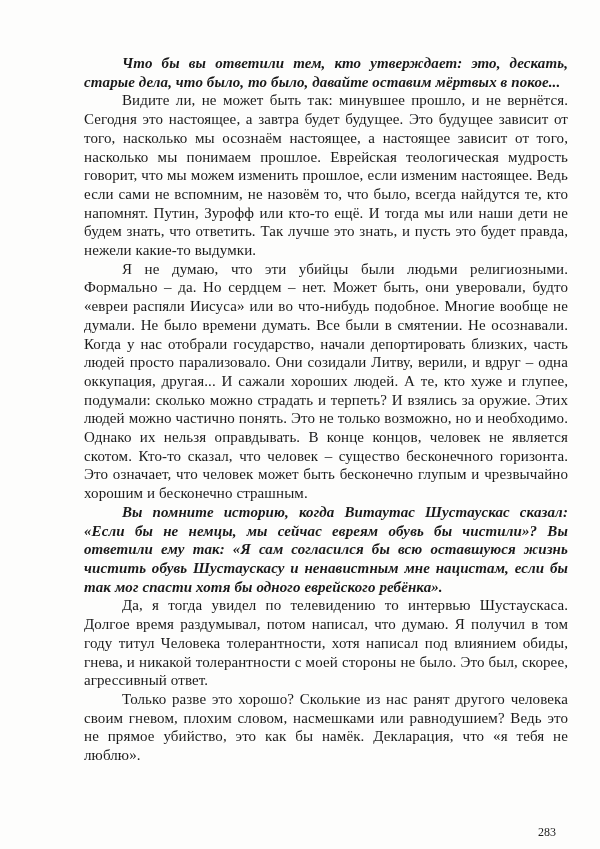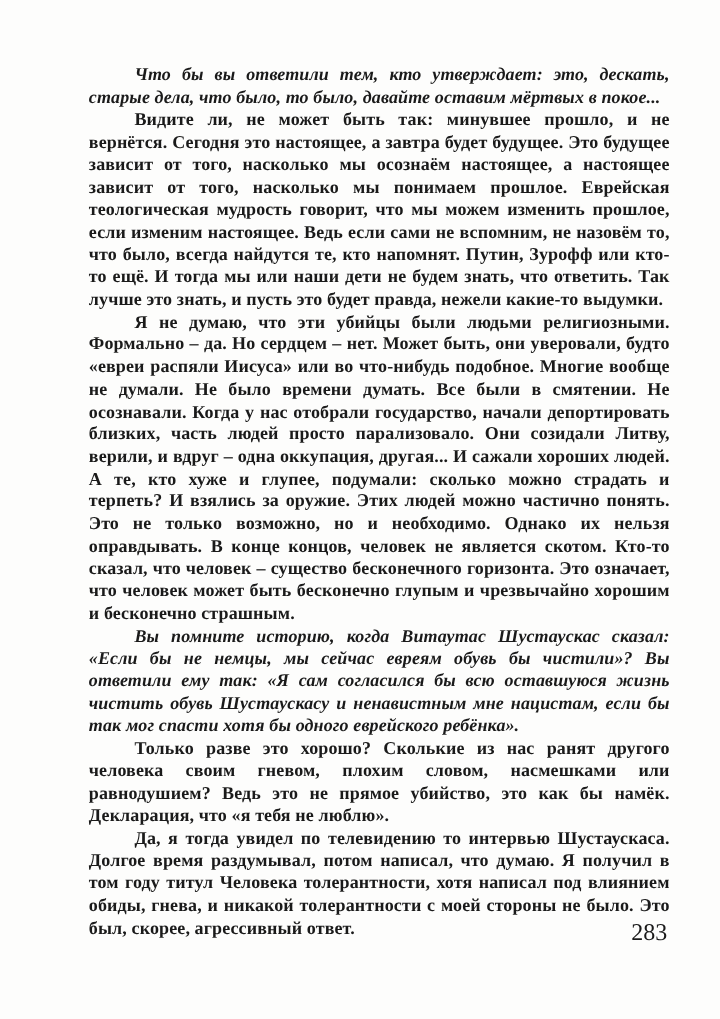--- a/index.html
+++ b/index.html
@@ -11,53 +11,52 @@
     position: relative;
     width: 600px;
     height: 849px;
     background: #fdfdfc;
     overflow: hidden;
     font-family: "Liberation Serif", serif;
     color: #1a1a1a;
   }
   .text-block {
     position: absolute;
-    left: 74px;
+    left: 84px;
     top: 54px;
     width: 484px;
     text-align: justify;
     font-size: 15px;
     line-height: 18.7px;
     letter-spacing: 0.1px;
   }
   .text-block p {
     margin: 0;
     padding: 0;
     text-indent: 38px;
-    font-weight: bold;
   }
   .text-block p.question {
     font-weight: bold;
     font-style: italic;
   }
   .page-number {
     position: absolute;
     right: 44px;
-    top: 768px;
-    font-size: 20px;
+    top: 823px;
+    font-size: 12px;
     line-height: 18px;
     color: #1a1a1a;
   }
 </style>
 </head>
 <body>
 
 <div class="page">
   <div class="text-block">
       <p class="question">Что бы вы ответили тем, кто утверждает: это, дескать, старые дела, что было, то было, давайте оставим мёртвых в покое...</p>
       <p class="answer">Видите ли, не может быть так: минувшее прошло, и не вернётся. Сегодня это настоящее, а завтра будет будущее. Это будущее зависит от того, насколько мы осознаём настоящее, а настоящее зависит от того, насколько мы понимаем прошлое. Еврейская теологическая мудрость говорит, что мы можем изменить прошлое, если изменим настоящее. Ведь если сами не вспомним, не назовём то, что было, всегда найдутся те, кто напомнят. Путин, Зурофф или кто-то ещё. И тогда мы или наши дети не будем знать, что ответить. Так лучше это знать, и пусть это будет правда, нежели какие-то выдумки.</p>
       <p class="answer">Я не думаю, что эти убийцы были людьми религиозными. Формально – да. Но сердцем – нет. Может быть, они уверовали, будто «евреи распяли Иисуса» или во что-нибудь подобное. Многие вообще не думали. Не было времени думать. Все были в смятении. Не осознавали. Когда у нас отобрали государство, начали депортировать близких, часть людей просто парализовало. Они созидали Литву, верили, и вдруг – одна оккупация, другая... И сажали хороших людей. А те, кто хуже и глупее, подумали: сколько можно страдать и терпеть? И взялись за оружие. Этих людей можно частично понять. Это не только возможно, но и необходимо. Однако их нельзя оправдывать. В конце концов, человек не является скотом. Кто-то сказал, что человек – существо бесконечного горизонта. Это означает, что человек может быть бесконечно глупым и чрезвычайно хорошим и бесконечно страшным.</p>
       <p class="question">Вы помните историю, когда Витаутас Шустаускас сказал: «Если бы не немцы, мы сейчас евреям обувь бы чистили»? Вы ответили ему так: «Я сам согласился бы всю оставшуюся жизнь чистить обувь Шустаускасу и ненавистным мне нацистам, если бы так мог спасти хотя бы одного еврейского ребёнка».</p>
+      <p class="answer">Да, я тогда увидел по телевидению то интервью Шустаускаса. Долгое время раздумывал, потом написал, что думаю. Я получил в том году титул Человека толерантности, хотя написал под влиянием обиды, гнева, и никакой толерантности с моей стороны не было. Это был, скорее, агрессивный ответ.</p>
       <p class="answer">Только разве это хорошо? Сколькие из нас ранят другого человека своим гневом, плохим словом, насмешками или равнодушием? Ведь это не прямое убийство, это как бы намёк. Декларация, что «я тебя не люблю».</p>
-      <p class="answer">Да, я тогда увидел по телевидению то интервью Шустаускаса. Долгое время раздумывал, потом написал, что думаю. Я получил в том году титул Человека толерантности, хотя написал под влиянием обиды, гнева, и никакой толерантности с моей стороны не было. Это был, скорее, агрессивный ответ.</p>
     </div>
   <div class="page-number">283</div>
 </div>
 
 </body></html>

